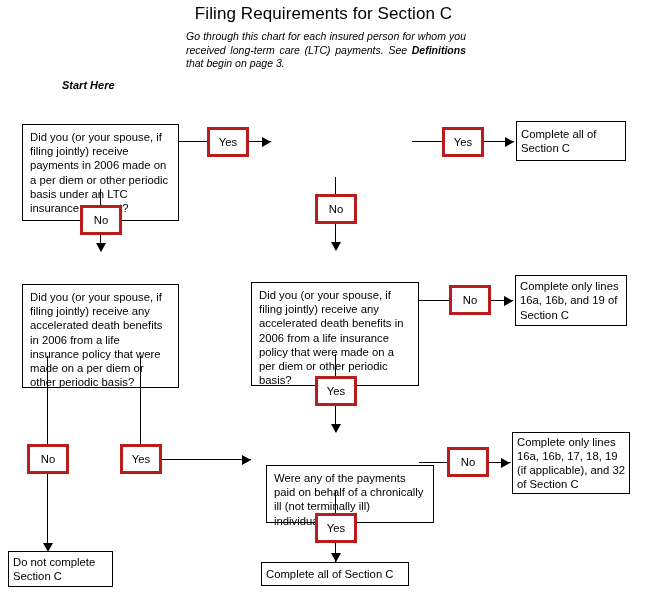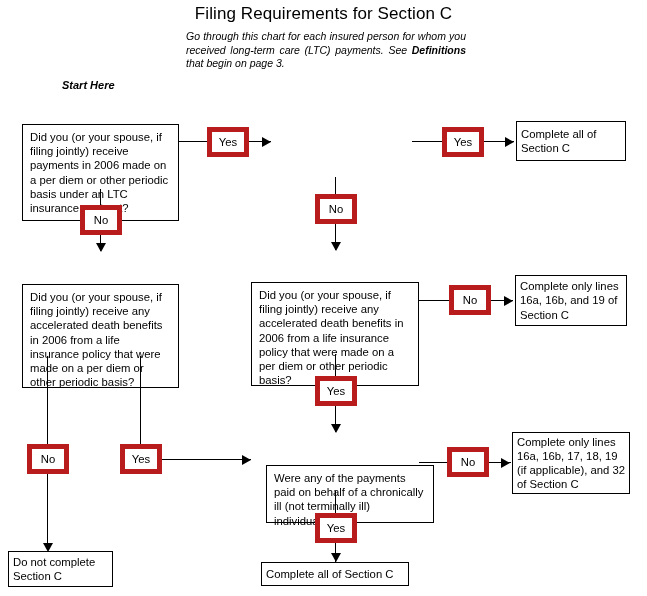--- a/index.html
+++ b/index.html
@@ -76,21 +76,21 @@
     justify-content: center;
     padding: 3px 4px;
   }
   .node.term .inner { width: 100%; }
   .node.term b { font-weight: normal; }
 
   
   .yn {
     position: absolute;
     box-sizing: border-box;
-    border: 5px solid #b91c1c;
+    border: 3px solid #b91c1c;
     background: #ffffff;
     display: flex;
     align-items: center;
     justify-content: center;
     font-size: 11.3px;
     color: #000;
     z-index: 3;
   }
 
   

